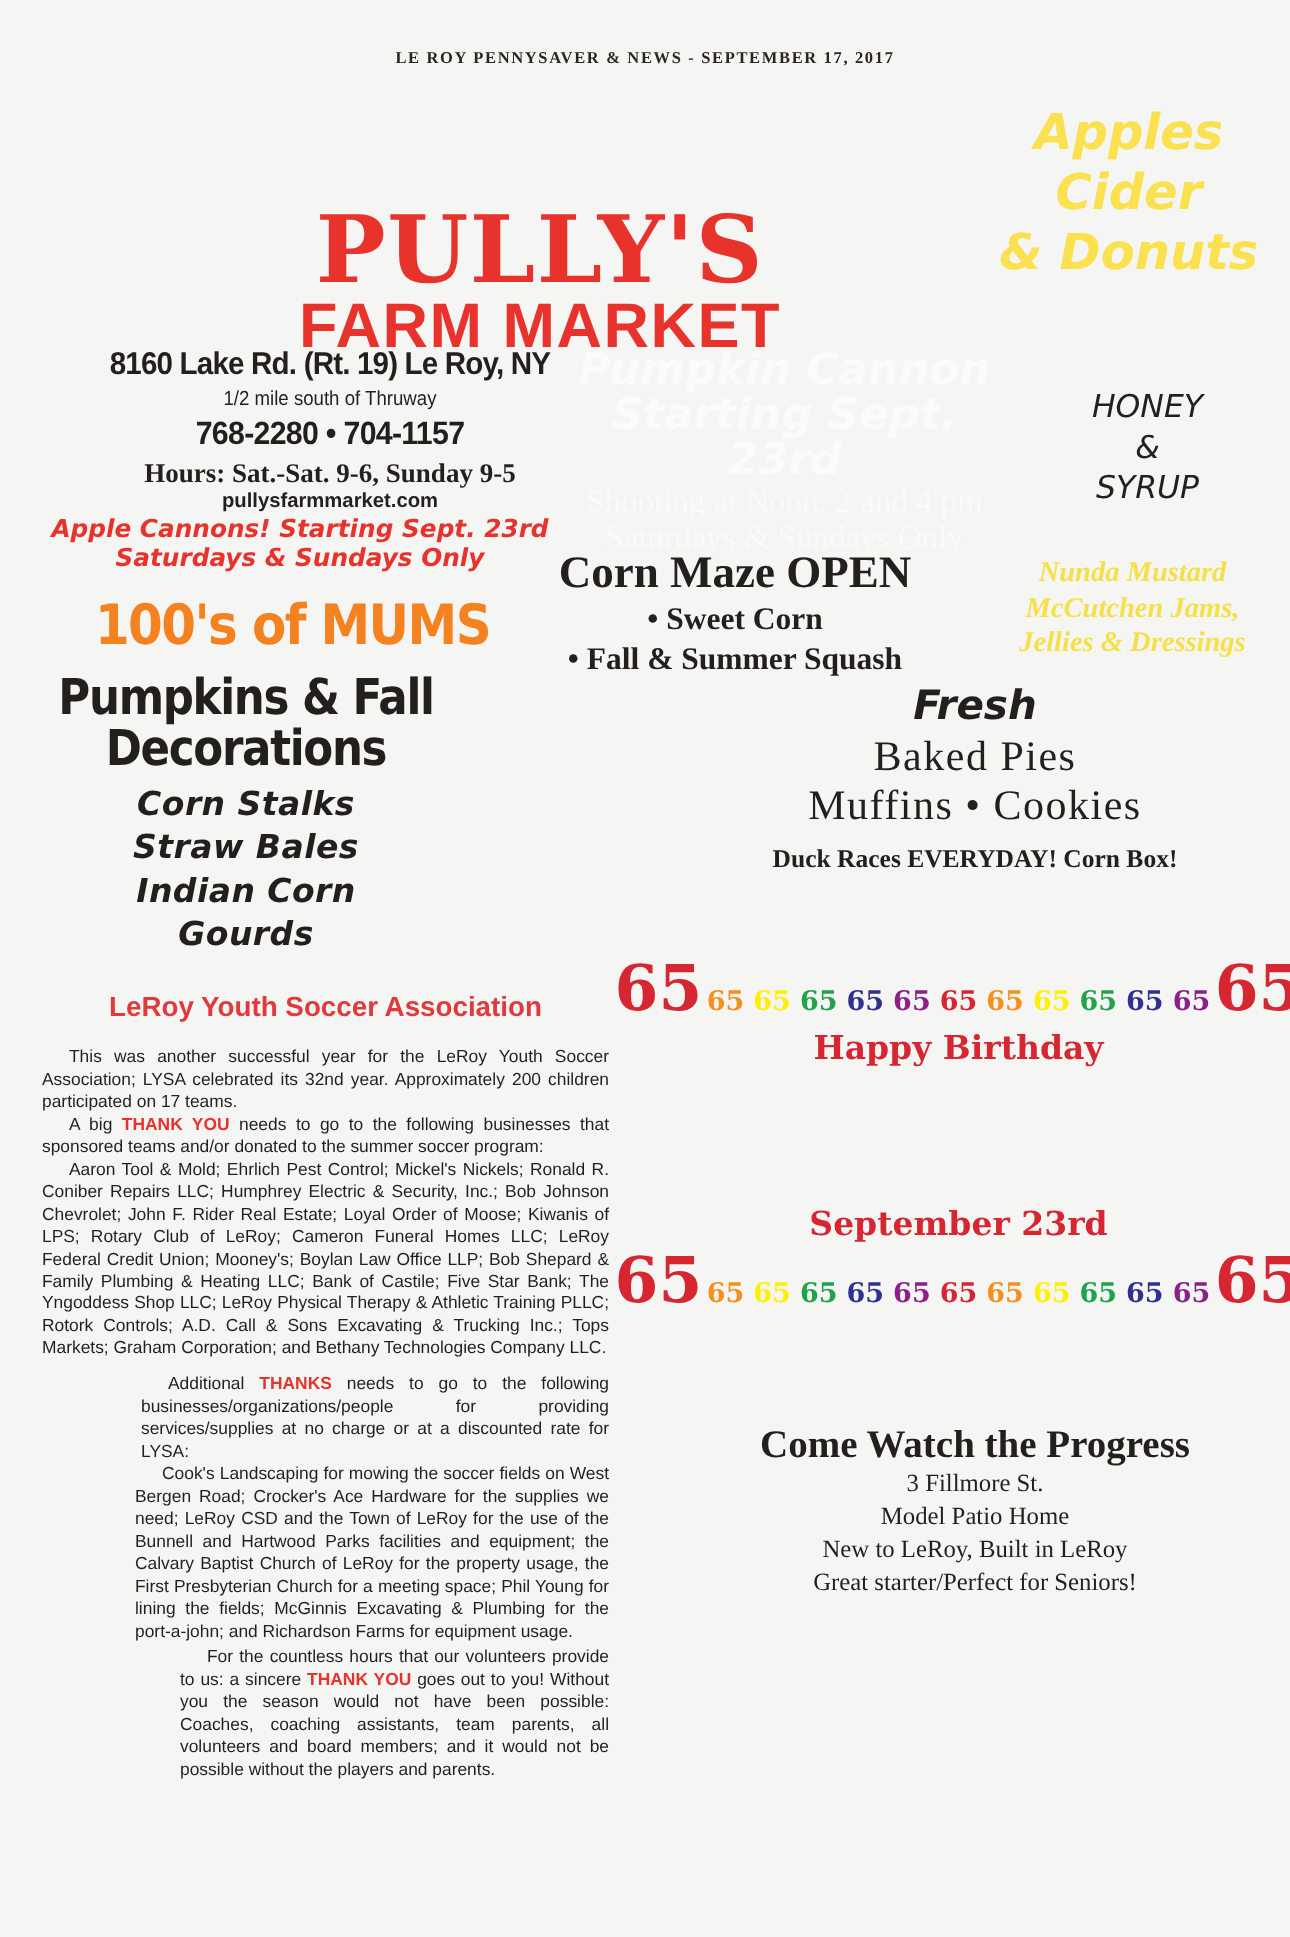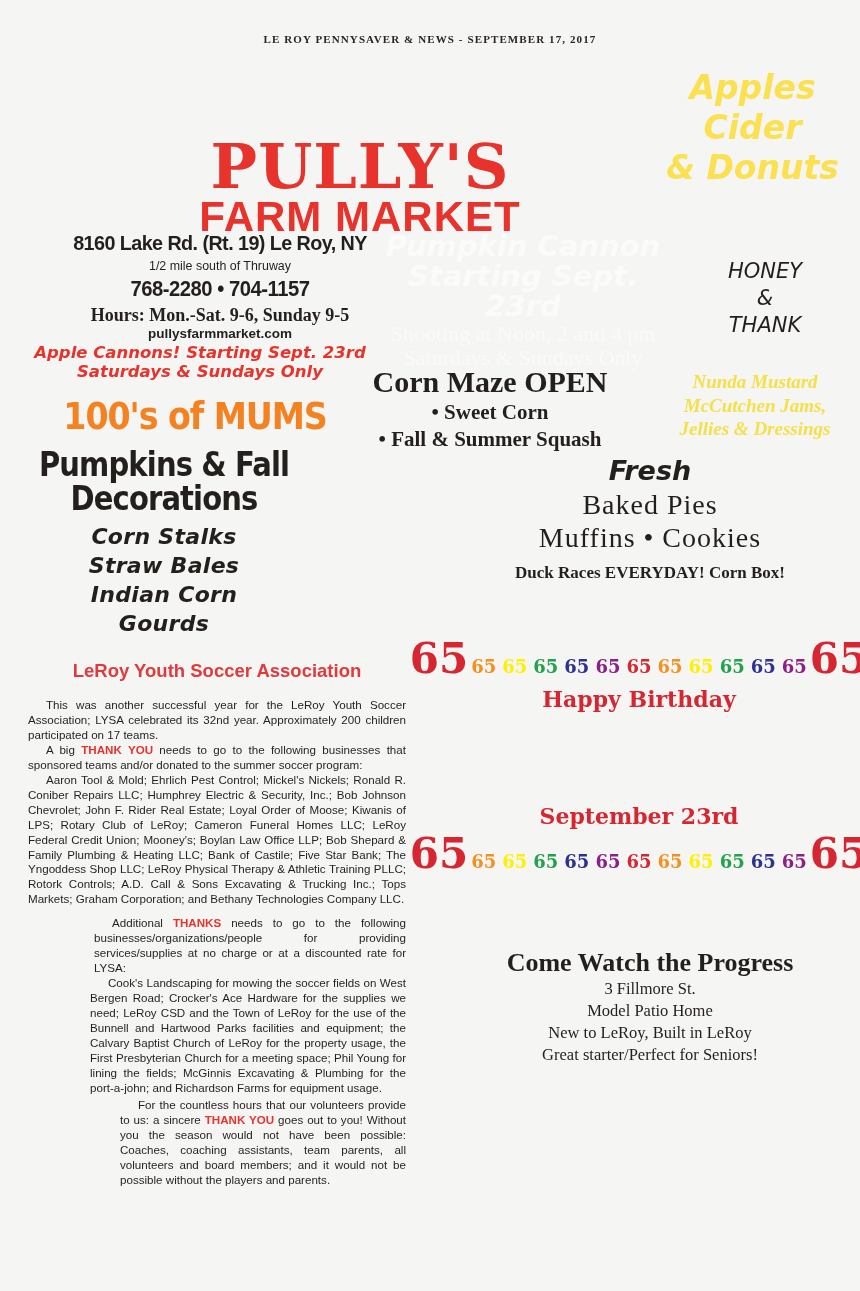--- a/index.html
+++ b/index.html
@@ -403,41 +403,41 @@
 
   <div class="pullys-wrap">
     <div class="pullys-line1">PULLY'S</div>
     <div class="pullys-line2">FARM MARKET</div>
   </div>
 
   <div class="addr">
     <div class="addr-street">8160 Lake Rd. (Rt. 19) Le Roy, NY</div>
     <div class="addr-sub">1/2 mile south of Thruway</div>
     <div class="addr-phone">768-2280 • 704-1157</div>
-    <div class="addr-hours">Hours: Mon.-Sat. 9-6, Sunday 9-5</div>
+    <div class="addr-hours">Hours: Sat.-Sat. 9-6, Sunday 9-5</div>
     <div class="addr-web">pullysfarmmarket.com</div>
   </div>
 
   <div class="ghost">
     <div class="ghost-l1">Pumpkin Cannon</div>
     <div class="ghost-l2">Starting Sept. 23rd</div>
     <div class="ghost-l3">Shooting at Noon, 2 and 4 pm</div>
     <div class="ghost-l4">Saturdays &amp; Sundays Only</div>
   </div>
 
   <div class="apples">
     <div>Apples</div>
     <div>Cider</div>
     <div>&amp; Donuts</div>
   </div>
 
   <div class="honey">
     <div>HONEY</div>
     <div>&amp;</div>
-    <div>THANK</div>
+    <div>SYRUP</div>
   </div>
 
   <div class="mustard">
     <div>Nunda Mustard</div>
     <div>McCutchen Jams,</div>
     <div>Jellies &amp; Dressings</div>
   </div>
 
   <div class="apple-cannons">
     <div>Apple Cannons! Starting Sept. 23rd</div>

